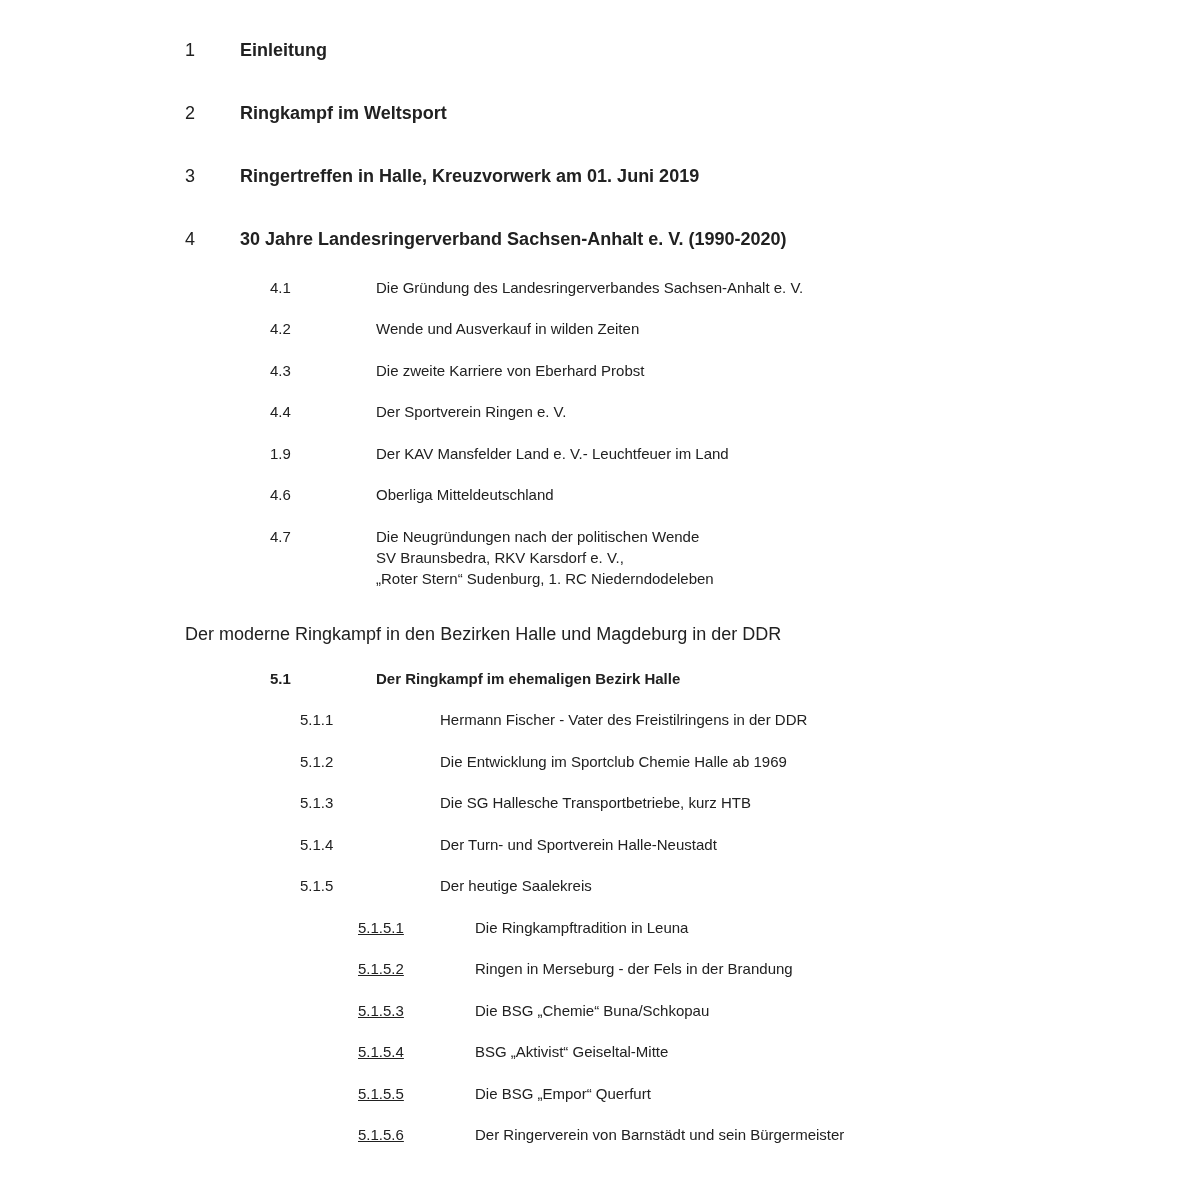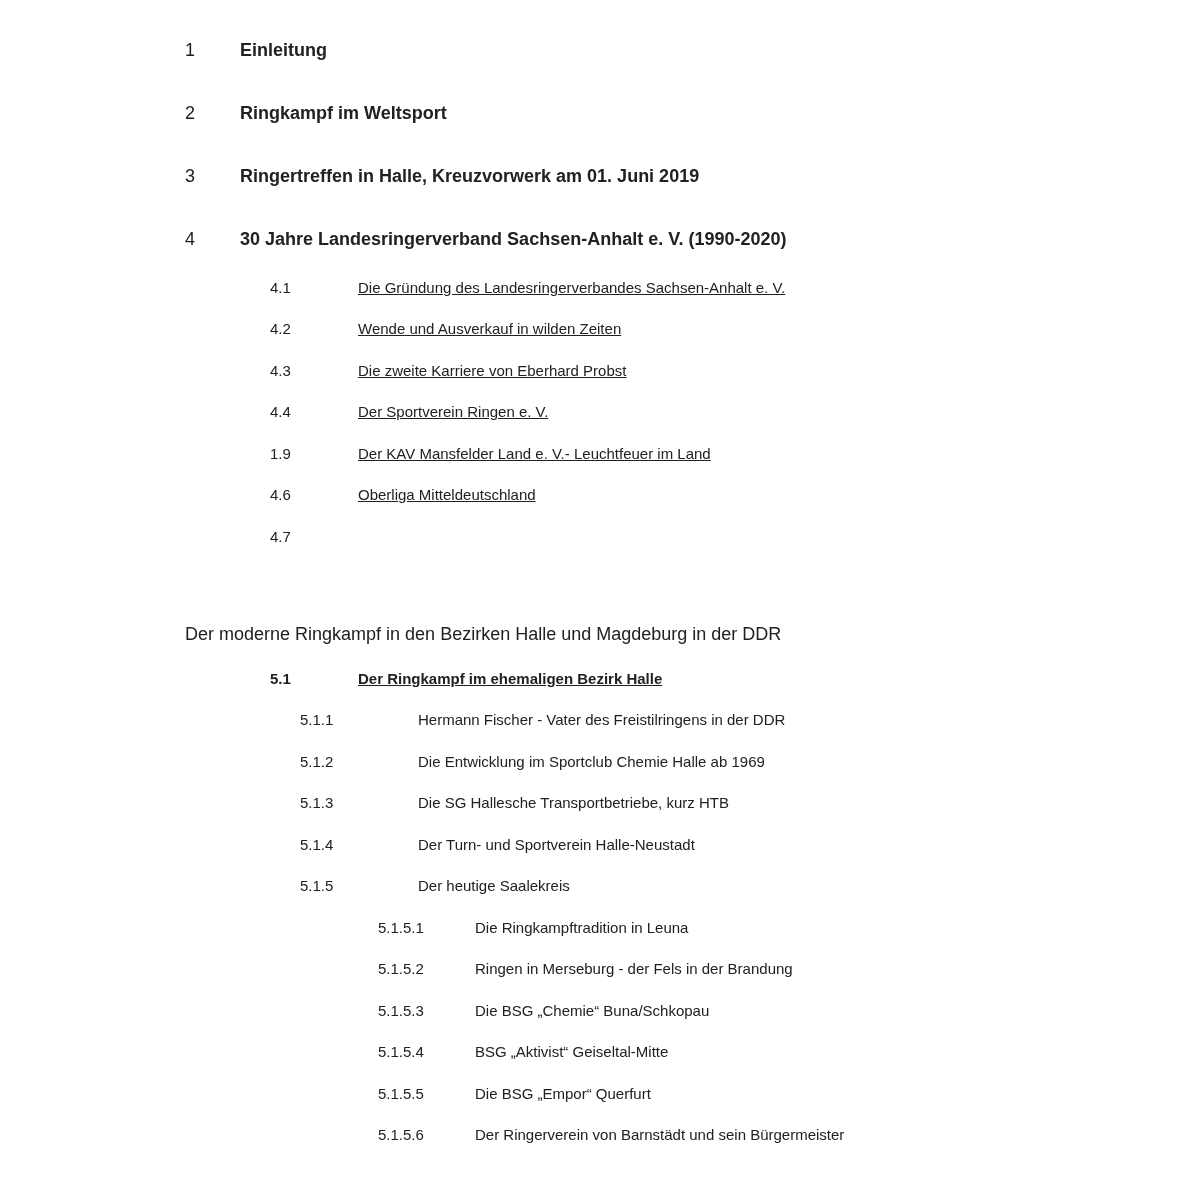--- a/index.html
+++ b/index.html
@@ -27,26 +27,26 @@
     white-space: nowrap;
   }
   .row .num   { position: absolute; top: 0; }
   .row .title { position: absolute; top: 0; }
   
   .l1 { font-size: 18px; line-height: 25px; }
   .l1 .num   { left: 185px; }
   .l1 .title { left: 240px; font-weight: bold; }
   
   .l2 .num   { left: 270px; }
-  .l2 .title { left: 358px; text-decoration: underline; }
+  .l2 .title { left: 376px; }
   
   .l3 .num   { left: 300px; }
-  .l3 .title { left: 418px; text-align: right; }
+  .l3 .title { left: 440px; text-align: right; }
   
-  .l4 .num   { left: 378px; }
+  .l4 .num   { left: 358px; text-decoration: underline; }
   .l4 .title { left: 475px; }
   .bold { font-weight: bold; }
   .heading {
     position: absolute;
     left: 185px;
     font-size: 18px;
     line-height: 25px;
     white-space: nowrap;
   }
   .multiline .line { display: block; }
@@ -93,20 +93,23 @@
     <span class="num">1.9</span>
     <span class="title">Der KAV Mansfelder Land e. V.- Leuchtfeuer im Land</span>
   </div>
   <div class="row l2" style="top:484px">
     <span class="num">4.6</span>
     <span class="title">Oberliga Mitteldeutschland</span>
   </div>
   <div class="row l2 multiline" style="top:526px">
     <span class="num">4.7</span>
     <span class="title">
+      <span class="line">Die Neugründungen nach der politischen Wende</span>
+      <span class="line">SV Braunsbedra, RKV Karsdorf e. V.,</span>
+      <span class="line">„Roter Stern“ Sudenburg, 1. RC Niederndodeleben</span>
     </span>
   </div>
 
   <div class="heading" style="top:622px">Der moderne Ringkampf in den Bezirken Halle und Magdeburg in der DDR</div>
 
   <div class="row l2 bold" style="top:668px">
     <span class="num">5.1</span>
     <span class="title">Der Ringkampf im ehemaligen Bezirk Halle</span>
   </div>
 

